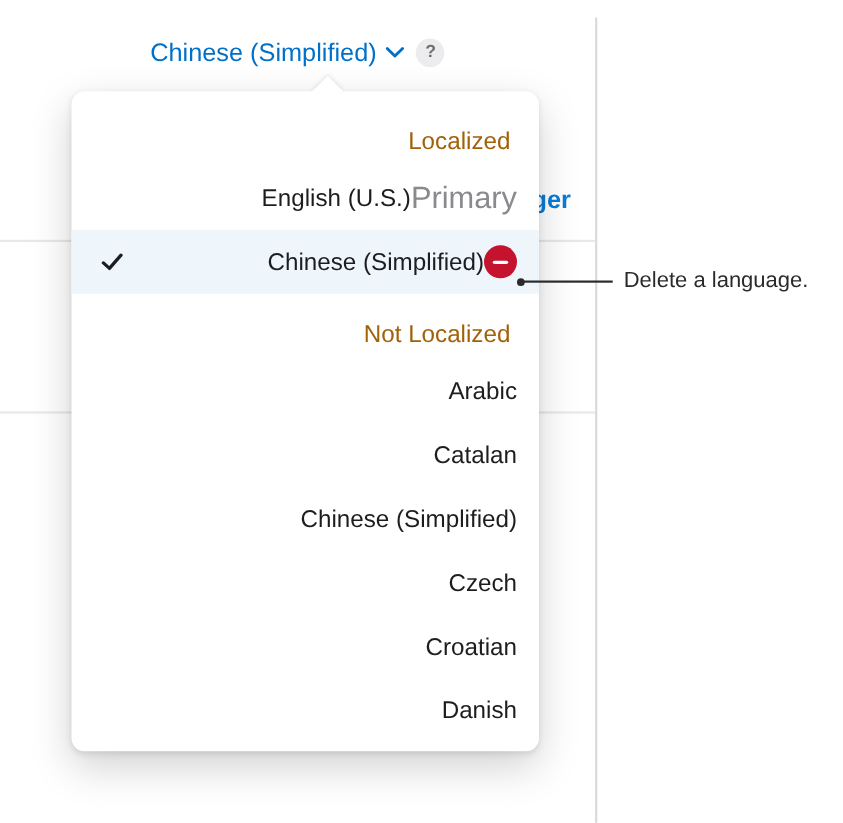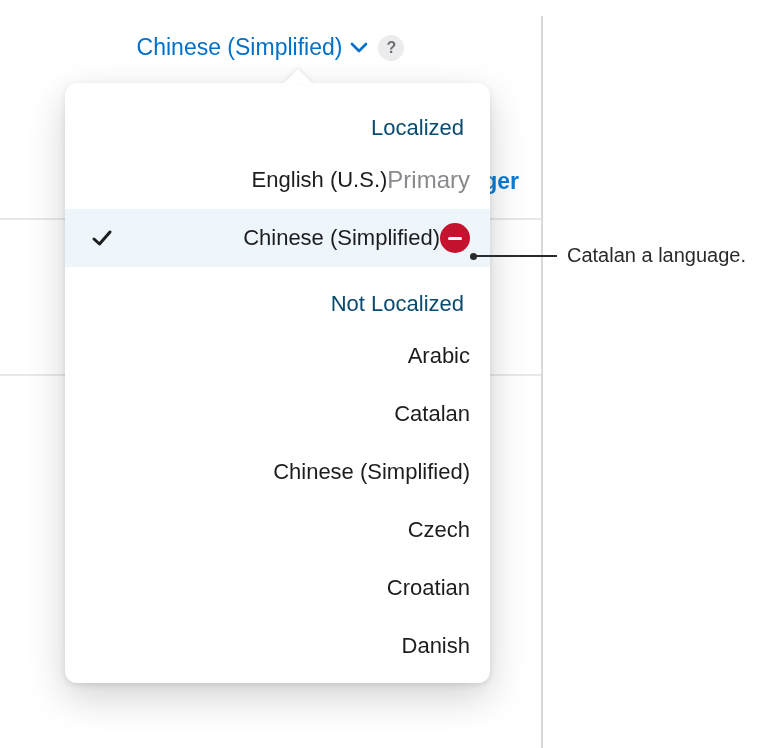--- a/index.html
+++ b/index.html
@@ -105,21 +105,21 @@
     top: -14px;
     left: 218px;
     width: 0; height: 0;
     border-left: 15px solid transparent;
     border-right: 15px solid transparent;
     border-bottom: 15px solid #ffffff;
     filter: drop-shadow(0 -2px 2px rgba(0,0,0,0.08));
   }
 
   .section-label {
-    color: #0c4a6e;
+    color: #a16207;
     font-size: 22px;
     font-weight: 400;
     padding: 4px 26px 10px 26px;
   }
 
   .menu-item {
     display: flex;
     align-items: center;
     height: 58px;
     padding-left: 26px;
@@ -132,21 +132,21 @@
     width: 40px;
     display: inline-flex;
     align-items: center;
     justify-content: flex-start;
   }
   .menu-item .label {
     flex: 1;
   }
   .menu-item .trail {
     color: #8a8a8e;
-    font-size: 24px;
+    font-size: 28px;
   }
   .menu-item.selected {
     background: #eef6fc;
   }
   .delete-btn {
     width: 30px;
     height: 30px;
     border-radius: 50%;
     background: #c4122f;
     display: inline-flex;
@@ -274,14 +274,14 @@
       <span class="gutter"></span>
       <span class="label">Danish</span>
     </div>
 
   </div>
 
 </div>
 
 <div class="callout">
   <div class="callout-line"></div>
-  <div class="callout-text">Catalan a language.</div>
+  <div class="callout-text">Delete a language.</div>
 </div>
 
 </body></html>

